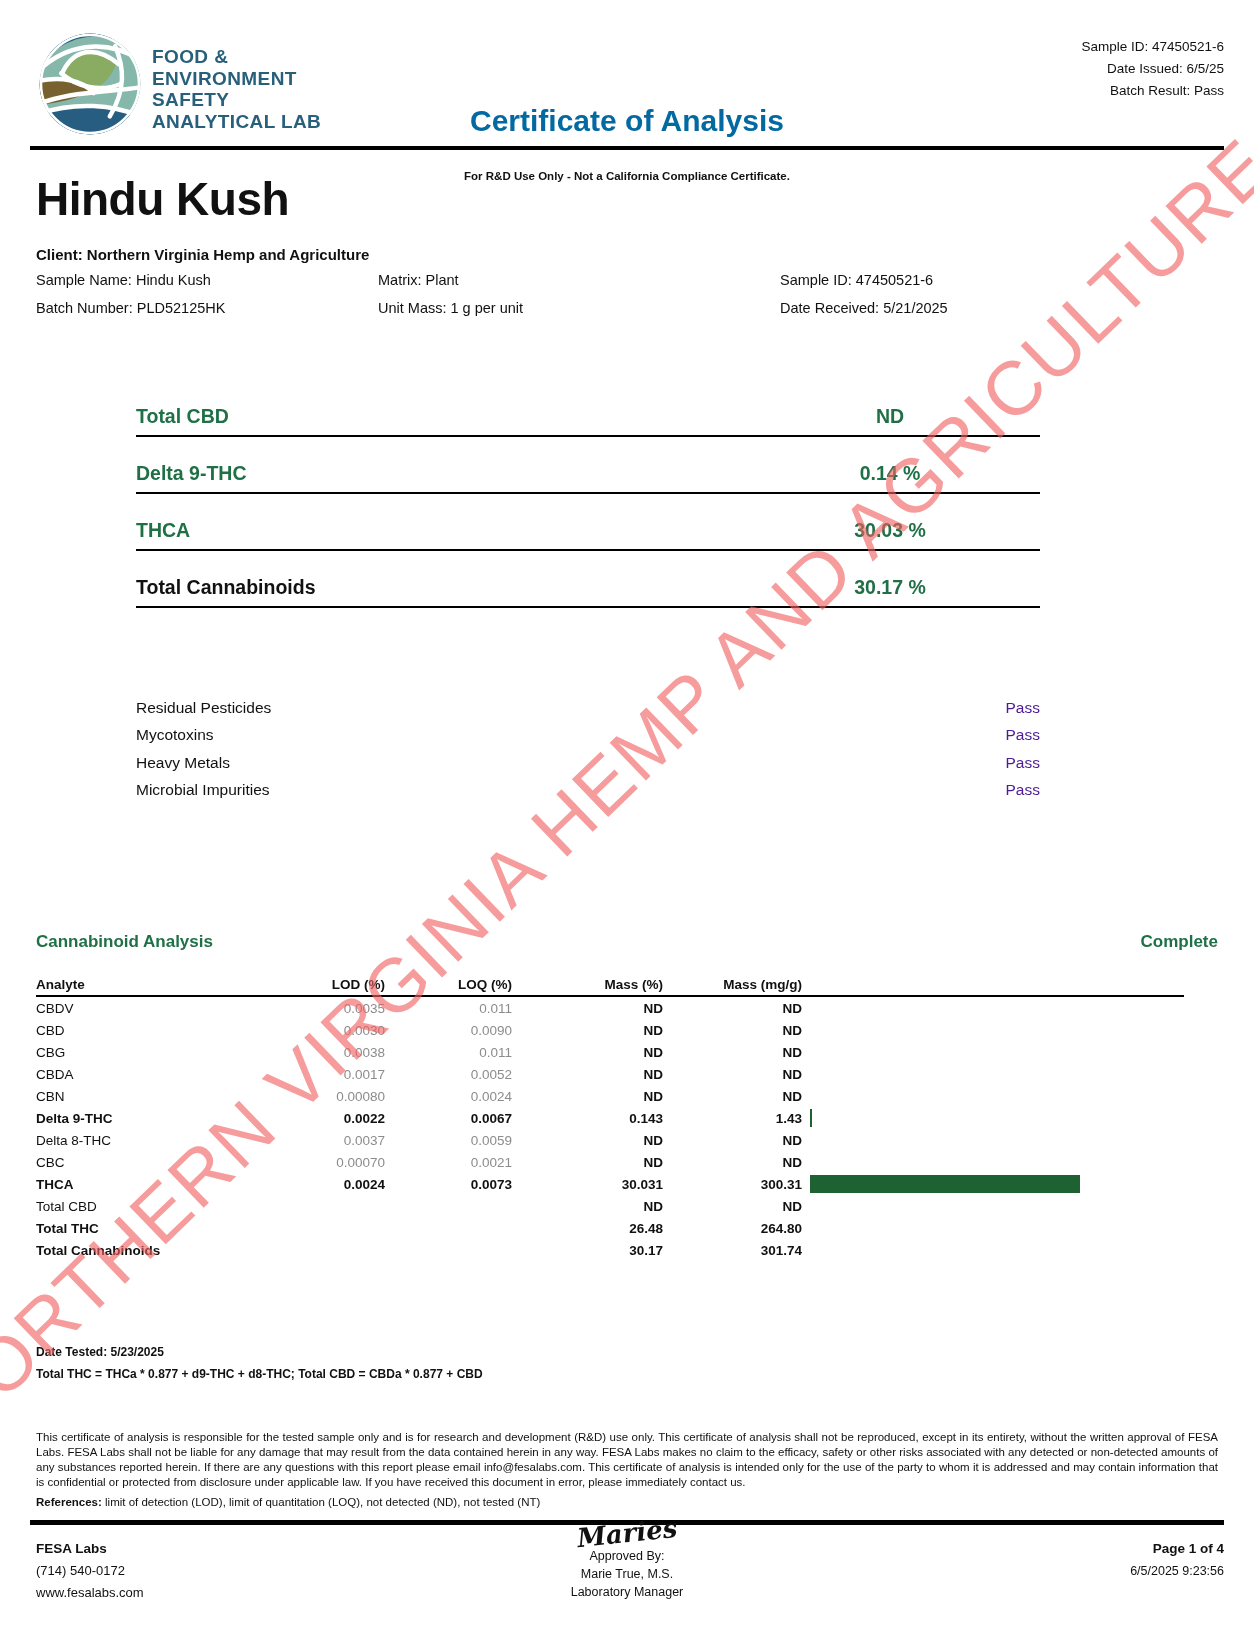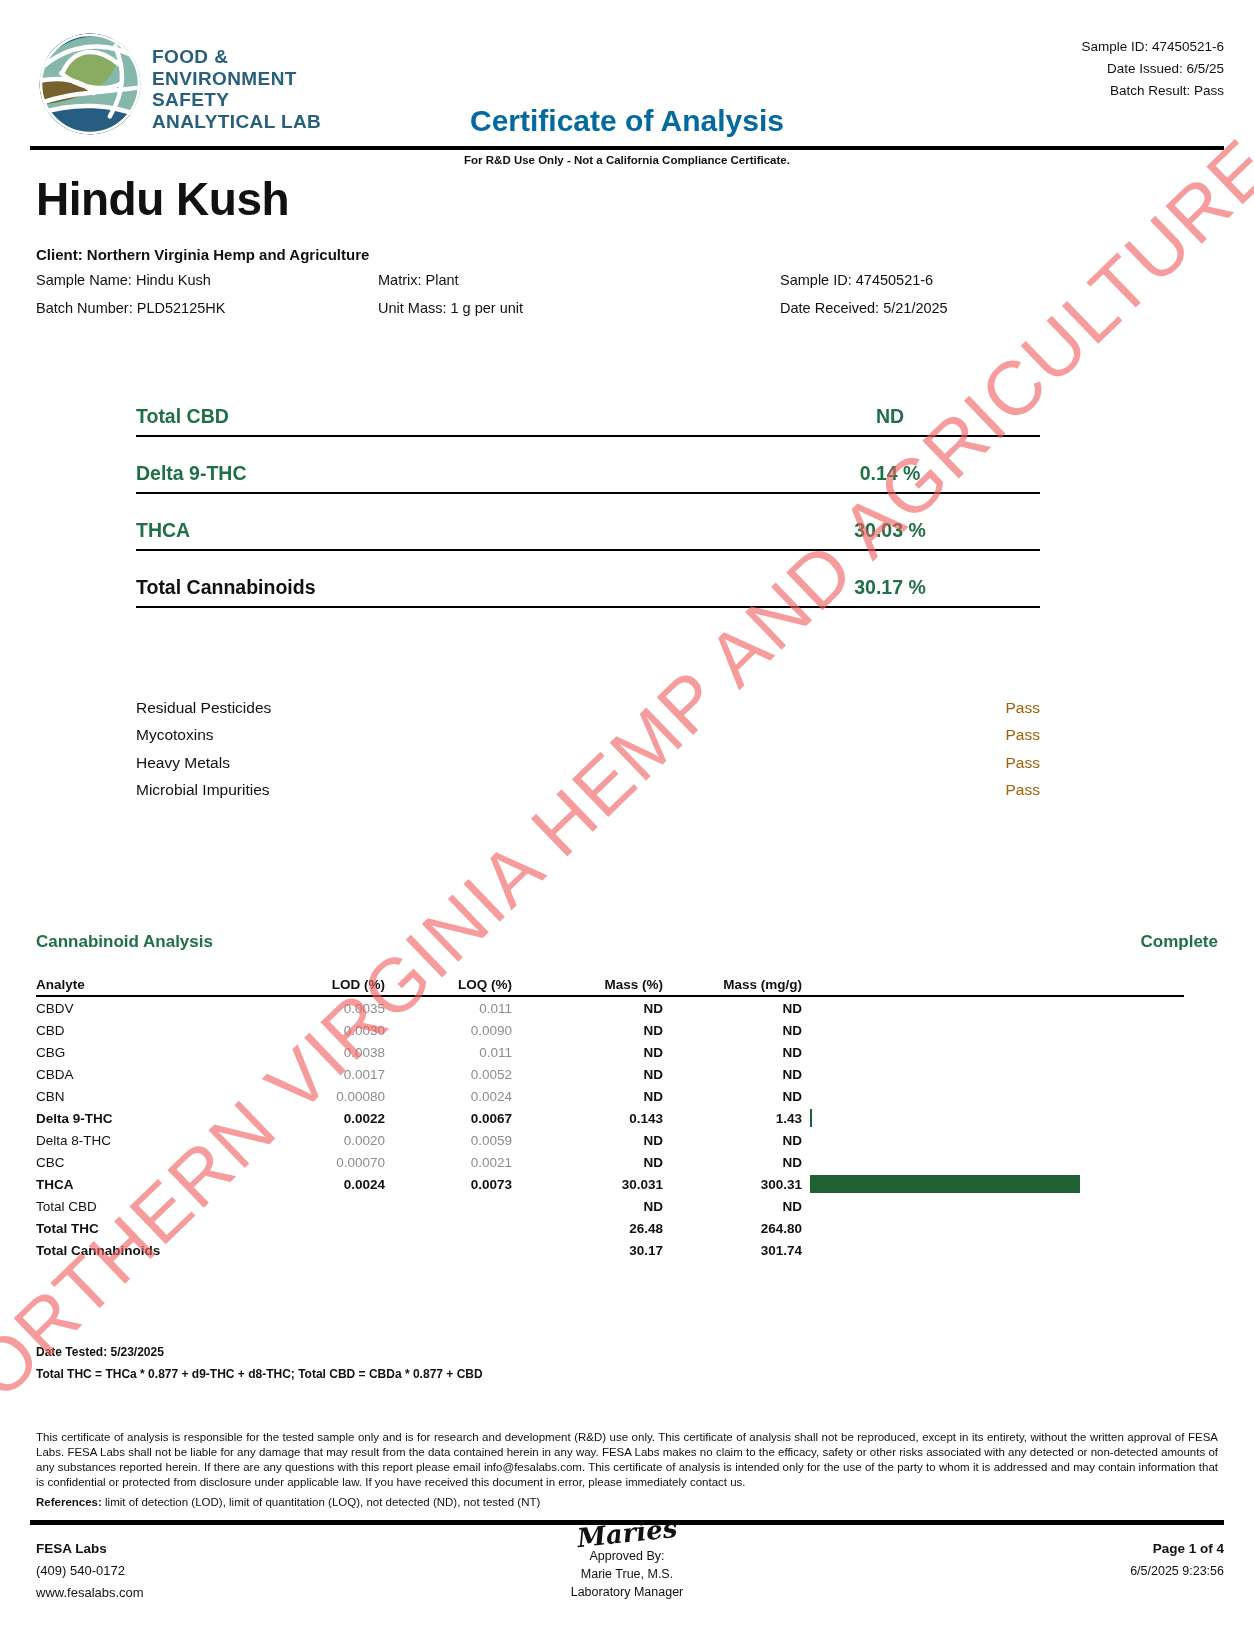--- a/index.html
+++ b/index.html
@@ -20,21 +20,21 @@
   .doc-title {
     position:absolute; top:104px; left:0; width:100%;
     text-align:center; font-size:30px; font-weight:bold; color:#0369a1;
   }
   .header-meta {
     position:absolute; top:36px; right:30px; text-align:right;
     font-size:13.5px; line-height:22px; color:#111;
   }
   .header-rule { position:absolute; top:146px; left:30px; width:1194px; height:4px; background:#000; }
   .tagline {
-    position:absolute; top:154px; left:0; width:100%;
+    position:absolute; top:170px; left:0; width:100%;
     text-align:center; font-size:11.5px; font-weight:bold;
   }
 
   
   .strain-title { position:absolute; left:36px; top:172px; font-size:46px; font-weight:bold; letter-spacing:-0.5px; }
   .client-line { position:absolute; left:36px; top:246px; font-size:15px; font-weight:bold; }
   .info-row { position:absolute; left:0; width:100%; font-size:14.5px; }
   .info-row.r1 { top:272px; } .info-row.r2 { top:300px; }
   .info-col-a { position:absolute; left:36px; }
   .info-col-b { position:absolute; left:378px; }
@@ -49,21 +49,21 @@
   }
   .potency-label { font-size:19.5px; font-weight:bold; color:#1f7046; }
   .potency-row.dark .potency-label { color:#111; }
   .potency-value { font-size:19.5px; font-weight:bold; color:#1f7046; width:120px; text-align:center; margin-right:90px; }
 
   
   .summary { position:absolute; left:136px; top:694px; width:904px; }
   .summary-heading { font-size:20px; font-weight:bold; padding-bottom:8px; border-bottom:3px solid #000; }
   .summary-row { display:flex; justify-content:space-between; height:27.5px; align-items:center; }
   .summary-test { font-size:15.5px; color:#111; }
-  .summary-result { font-size:15.5px; color:#a16207; }
+  .summary-result { font-size:15.5px; color:#4c1d95; }
 
   
   .cann-head {
     position:absolute; left:36px; top:932px; width:1182px;
     display:flex; justify-content:space-between;
     font-size:17px; font-weight:bold; color:#1f7046;
   }
   .cann-table { position:absolute; left:36px; top:975px; width:1182px; font-size:13.5px; }
   .t-grid { display:grid; grid-template-columns:240px 109px 127px 151px 139px 416px; align-items:center; }
   .t-header { height:22px; font-weight:bold; border-bottom:2.5px solid #000; width:1148px; }
@@ -278,21 +278,21 @@
       <div class="c-num c-lod">0.0022</div>
       <div class="c-num c-loq">0.0067</div>
       <div class="c-num c-mass">0.143</div>
       <div class="c-num c-mass">1.43</div>
       <div class="c-bar-cell">
         <div class="mass-bar" style="width: 2px;"></div>
       </div>
     </div>
         <div class="t-grid t-row">
       <div class="c-analyte">Delta 8-THC</div>
-      <div class="c-num c-lod">0.0020</div>
+      <div class="c-num c-lod">0.0037</div>
       <div class="c-num c-loq">0.0059</div>
       <div class="c-num c-mass">ND</div>
       <div class="c-num c-mass">ND</div>
       <div class="c-bar-cell">
         
       </div>
     </div>
         <div class="t-grid t-row">
       <div class="c-analyte">CBC</div>
       <div class="c-num c-lod">0.00070</div>
@@ -350,21 +350,21 @@
   <div class="notes note-formula">Total THC = THCa * 0.877 + d9-THC + d8-THC; Total CBD = CBDa * 0.877 + CBD</div>
 
   <div class="disclaimer">This certificate of analysis is responsible for the tested sample only and is for research and development (R&amp;D) use only. This certificate of analysis shall not be reproduced, except in its entirety, without the written approval of FESA Labs. FESA Labs shall not be liable for any damage that may result from the data contained herein in any way. FESA Labs makes no claim to the efficacy, safety or other risks associated with any detected or non-detected amounts of any substances reported herein. If there are any questions with this report please email info@fesalabs.com. This certificate of analysis is intended only for the use of the party to whom it is addressed and may contain information that is confidential or protected from disclosure under applicable law. If you have received this document in error, please immediately contact us.</div>
   <div class="references">
     <b>References:</b><span> limit of detection (LOD), limit of quantitation (LOQ), not detected (ND), not tested (NT)</span>
   </div>
 
   <div class="footer-rule"></div>
   <div class="footer-left">
     <div class="company">FESA Labs</div>
-    <div>(409) 540-0172</div>
+    <div>(714) 540-0172</div>
     <div>www.fesalabs.com</div>
   </div>
   <div class="footer-center">
     <div><span class="signature">Maries</span></div>
     <div>Approved By:</div>
     <div>Marie True, M.S.</div>
     <div>Laboratory Manager</div>
   </div>
   <div class="footer-right">
     <div class="page-num">Page 1 of 4</div>

